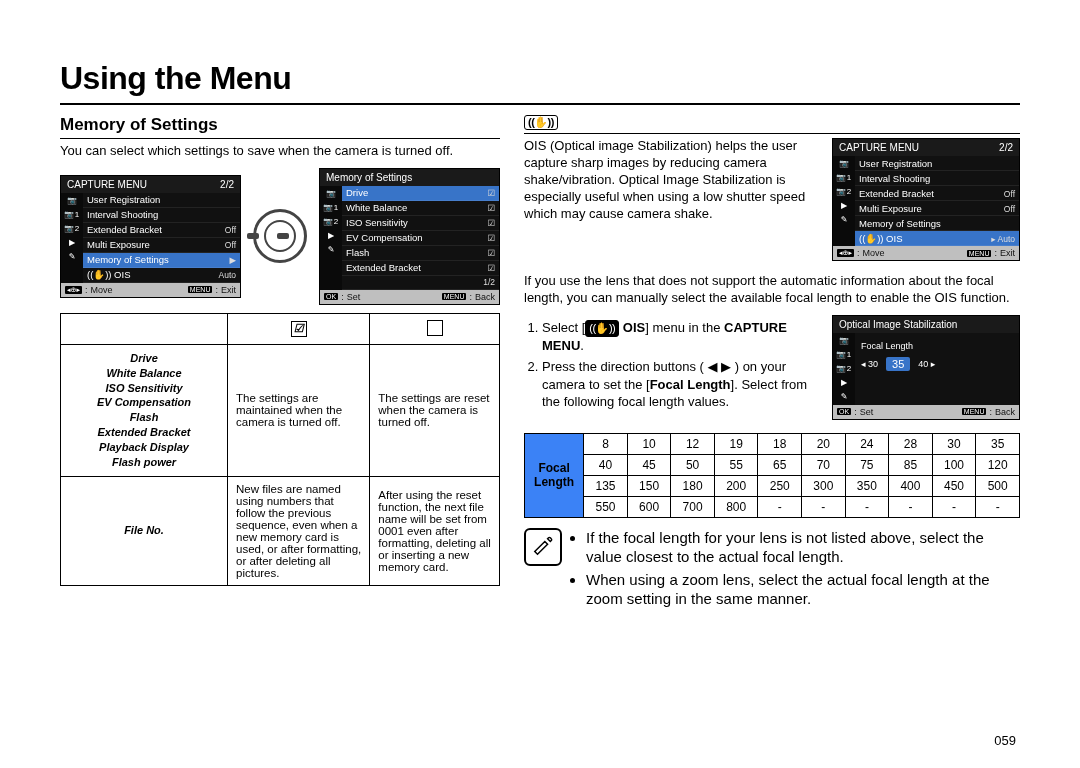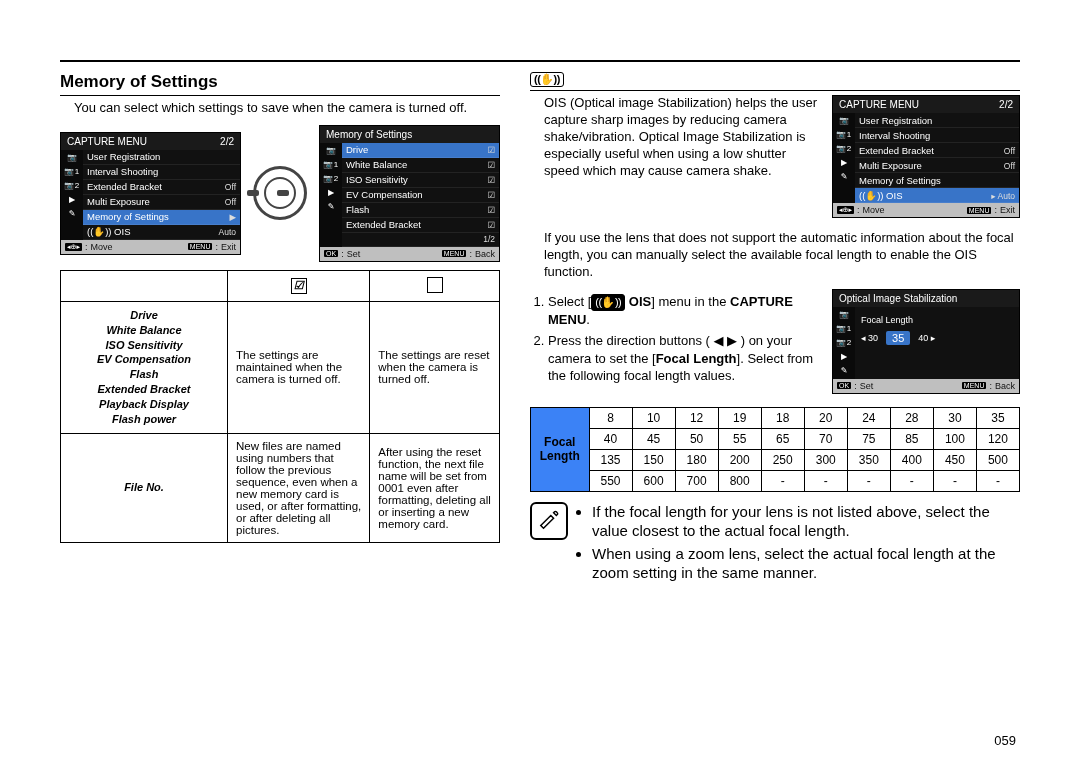--- a/index.html
+++ b/index.html
@@ -22,39 +22,39 @@
     font-weight: bold;
     margin: 0 0 6px 0;
     letter-spacing: -0.5px;
   }
   .rule {
     border-top: 2px solid #000;
     margin: 0 0 10px 0;
   }
   .cols {
     display: flex;
-    gap: 30px;
+    gap: 24px;
   }
   .col {
     flex: 1 1 0;
     min-width: 0;
   }
   .col-left { flex: 0 0 440px; }
   .col-right { flex: 1 1 auto; }
   h2 {
     font-size: 17px;
     font-weight: bold;
     margin: 0 0 4px 0;
     border-bottom: 1px solid #000;
     padding-bottom: 3px;
     display: flex;
     align-items: center;
     gap: 6px;
   }
-  p { font-size: 13px; margin: 4px 0 8px 14px; line-height: 1.3; }
+  p { font-size: 13px; margin: 4px 0 8px 0; line-height: 1.3; }
   ol { font-size: 13px; margin: 4px 0 8px 0; padding-left: 18px; line-height: 1.35; }
   ol li { margin-bottom: 4px; }
 
   
   .lcd {
     width: 186px;
     background: #111;
     color: #fff;
     font-size: 10px;
     border: 1px solid #000;
@@ -221,20 +221,21 @@
     width: 186px;
   }
   .right-lcd-wrap { float: right; margin: 0 0 8px 12px; }
 
   .tri { font-size:9px; }
 </style>
 </head>
 <body>
 
 <div class="page">
+  <h1>Using the Menu</h1>
   <div class="rule"></div>
 
   <div class="cols">
 
     <div class="col col-left">
       <h2>
         <span>Memory of Settings</span>
       </h2>
       <p>You can select which settings to save when the camera is turned off.</p>
 

